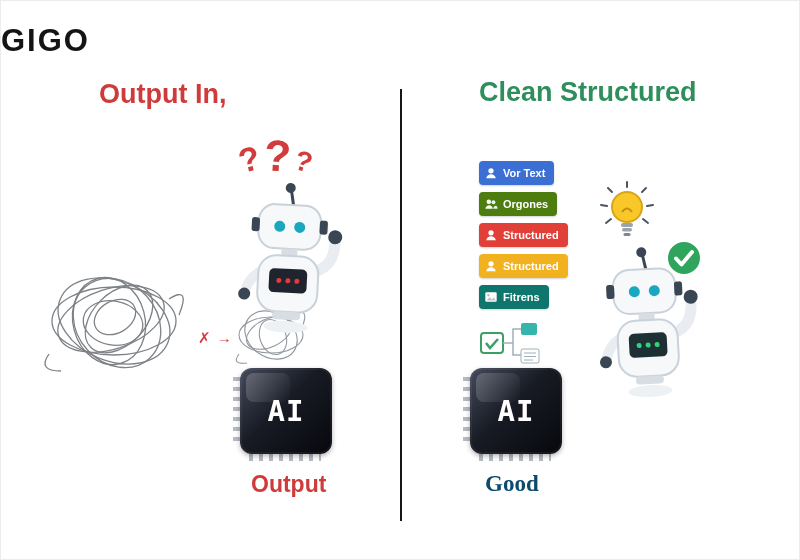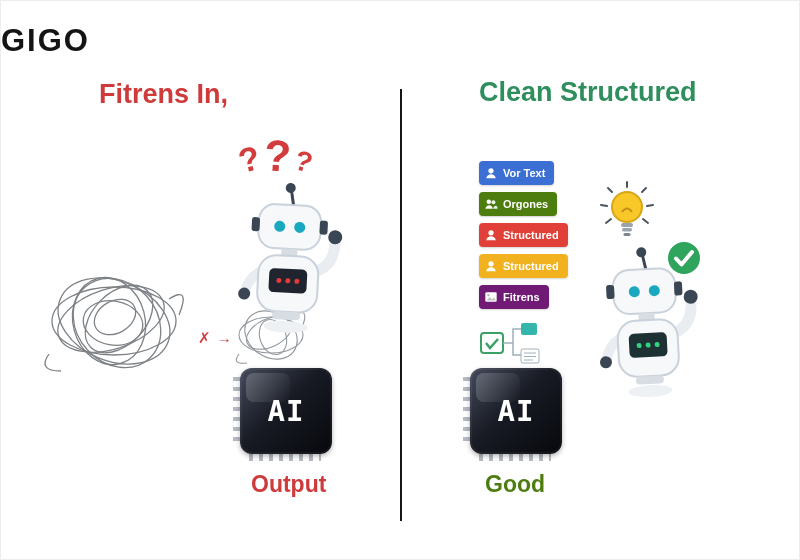--- a/index.html
+++ b/index.html
@@ -39,21 +39,21 @@
   #flowchart{left:478px;top:316px;}
 </style>
 </head>
 <body>
 
 <div id="canvas">
 
   <div class="abs" id="title" style="color: rgb(20, 20, 20);">GIGO</div>
   <div class="abs" id="divider"></div>
 
-  <div class="abs" id="left-heading" style="color: rgb(207, 58, 58);">Fitrens In,</div>
+  <div class="abs" id="left-heading" style="color: rgb(207, 58, 58);">Output In,</div>
   <div class="abs" id="right-heading" style="color: rgb(46, 142, 92);">Clean Structured</div>
 
   <div class="abs" id="question-marks"><span class="q q0">?</span><span class="q q1">?</span><span class="q q2">?</span></div>
 
   <svg class="abs" id="big-scribble" width="170" height="130" viewBox="0 0 170 130">
     <g fill="none" stroke="#6f7479" stroke-width="1.3" opacity="0.9">
       <ellipse cx="85" cy="62" rx="62" ry="34"></ellipse>
       <ellipse cx="85" cy="62" rx="58" ry="40" transform="rotate(22 85 62)"></ellipse>
       <ellipse cx="82" cy="60" rx="55" ry="30" transform="rotate(-18 82 60)"></ellipse>
       <ellipse cx="88" cy="64" rx="48" ry="40" transform="rotate(48 88 64)"></ellipse>
@@ -143,21 +143,21 @@
       </div>
       <div class="badge-row" style="background: rgb(242, 178, 31);">
         <span class="badge-icon">
           <svg viewBox="0 0 16 16">
             <circle cx="8" cy="5.5" r="3" fill="#fff"></circle>
             <path d="M2.5 14c.6-3 3-4.5 5.5-4.5s4.9 1.5 5.5 4.5z" fill="#fff"></path>
           </svg>
         </span>
         <span class="badge-label">Structured</span>
       </div>
-      <div class="badge-row" style="background: #701a75;">
+      <div class="badge-row" style="background: #0f766e;">
         <span class="badge-icon">
           <svg viewBox="0 0 16 16">
             <rect x="1.5" y="2.5" width="13" height="11" rx="1.5" fill="#fff"></rect>
             <circle cx="5" cy="6" r="1.3" fill="rgba(0,0,0,0.3)"></circle>
             <path d="M3 12l3.5-4 2.5 3 2-2.5 2.5 3.5z" fill="rgba(0,0,0,0.25)"></path>
           </svg>
         </span>
         <span class="badge-label">Fitrens</span>
       </div>
     </div>
@@ -218,15 +218,15 @@
   </svg>
 
   <div class="abs chip" id="right-chip">
     <div class="chip-pins-left"></div>
     <div class="chip-pins-bottom"></div>
     <div class="chip-body">
       <span class="chip-label">AI</span>
     </div>
   </div>
 
-  <div class="abs caption" id="right-caption" style="color: #4d7c0f;">Good</div>
+  <div class="abs caption" id="right-caption" style="color: #0c4a6e; font-family: Liberation Serif, serif;">Good</div>
 
 </div>
 
 </body></html>

